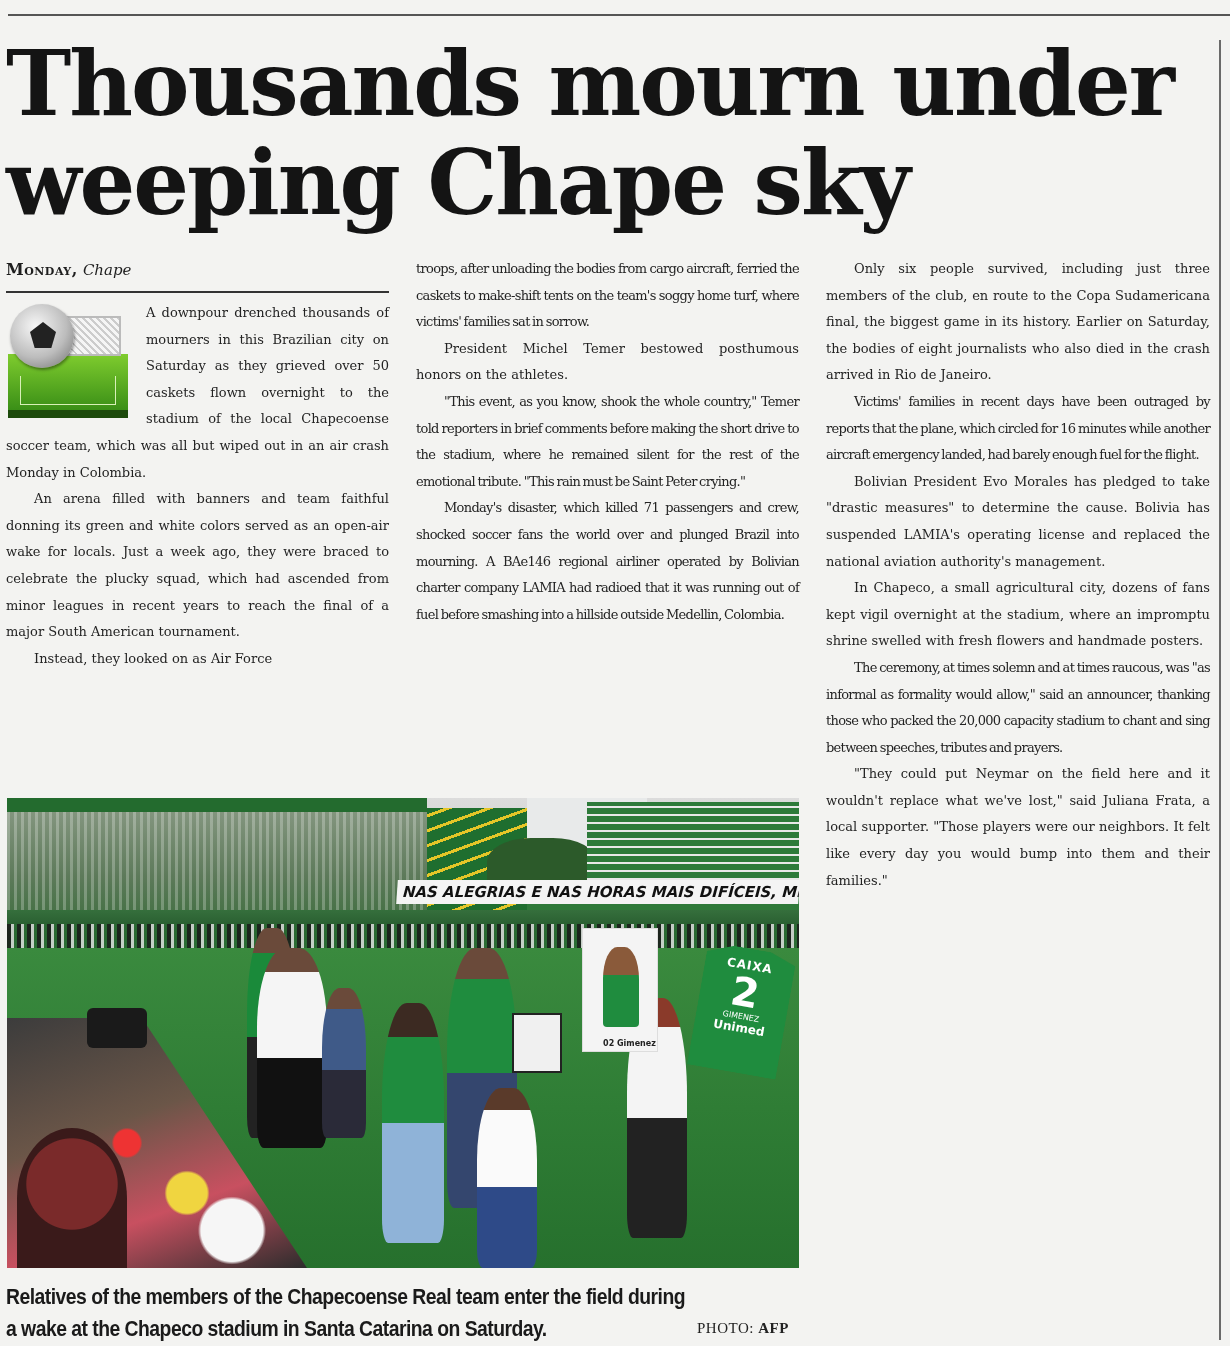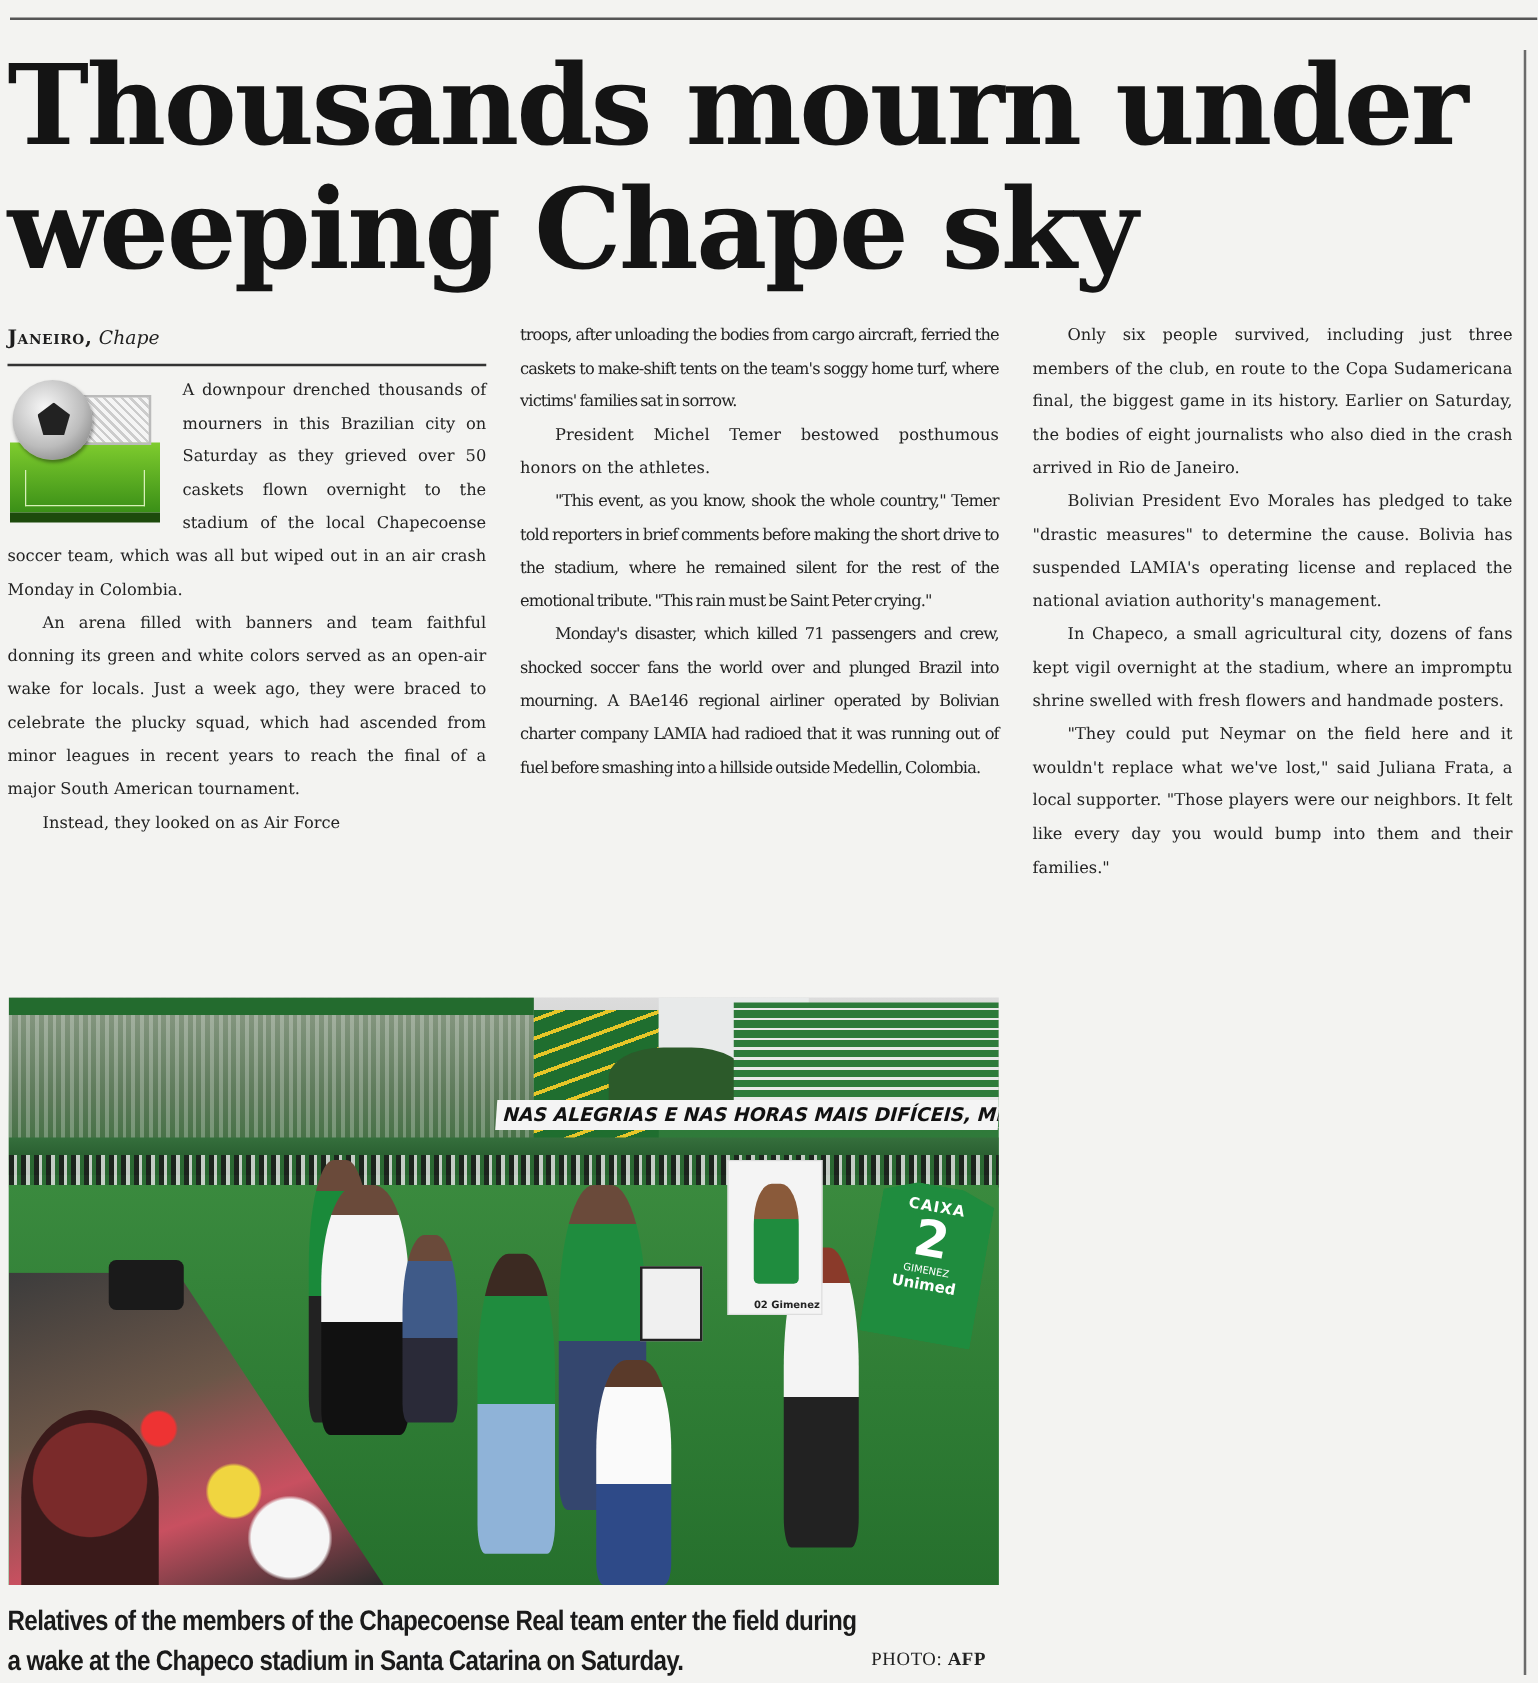--- a/index.html
+++ b/index.html
@@ -134,21 +134,21 @@
 
 <div class="top-rule"></div>
 <div class="right-rule"></div>
 
 <h1 class="headline">
   <span>Thousands mourn under</span><br>
   <span>weeping Chape sky</span>
 </h1>
 
 <div class="byline">
-  <span class="agency">Janeiro,</span>
+  <span class="agency">Monday,</span>
   <span class="place">Chape</span>
 </div>
 <div class="byline-rule"></div>
 
 <article class="col col1">
   <div class="icon-field">
     <div class="pitch"></div>
     <div class="goal"></div>
     <div class="ball"></div>
   </div>
@@ -159,22 +159,24 @@
 
 <article class="col col2">
   <p class="noindent tight">troops, after unloading the bodies from cargo aircraft, ferried the caskets to make-shift tents on the team's soggy home turf, where victims' families sat in sorrow.</p>
   <p>President Michel Temer bestowed posthumous honors on the athletes.</p>
   <p class="tight">"This event, as you know, shook the whole country," Temer told reporters in brief comments before making the short drive to the stadium, where he remained silent for the rest of the emotional tribute. "This rain must be Saint Peter crying."</p>
   <p class="tight">Monday's disaster, which killed 71 passengers and crew, shocked soccer fans the world over and plunged Brazil into mourning. A BAe146 regional airliner operated by Bolivian charter company LAMIA had radioed that it was running out of fuel before smashing into a hillside outside Medellin, Colombia.</p>
 </article>
 
 <article class="col col3">
   <p>Only six people survived, including just three members of the club, en route to the Copa Sudamericana final, the biggest game in its history. Earlier on Saturday, the bodies of eight journalists who also died in the crash arrived in Rio de Janeiro.</p>
+  <p class="tight">Victims' families in recent days have been outraged by reports that the plane, which circled for 16 minutes while another aircraft emergency landed, had barely enough fuel for the flight.</p>
   <p>Bolivian President Evo Morales has pledged to take "drastic measures" to determine the cause. Bolivia has suspended LAMIA's operating license and replaced the national aviation authority's management.</p>
   <p>In Chapeco, a small agricultural city, dozens of fans kept vigil overnight at the stadium, where an impromptu shrine swelled with fresh flowers and handmade posters.</p>
+  <p class="tight">The ceremony, at times solemn and at times raucous, was "as informal as formality would allow," said an announcer, thanking those who packed the 20,000 capacity stadium to chant and sing between speeches, tributes and prayers.</p>
   <p>"They could put Neymar on the field here and it wouldn't replace what we've lost," said Juliana Frata, a local supporter. "Those players were our neighbors. It felt like every day you would bump into them and their families."</p>
 </article>
 
 <figure class="photo">
   <div class="stands-left"></div>
   <div class="roof-left"></div>
   <div class="stands-mid"></div>
   <div class="sky"></div>
   <div class="trees"></div>
   <div class="stands-right"></div>

